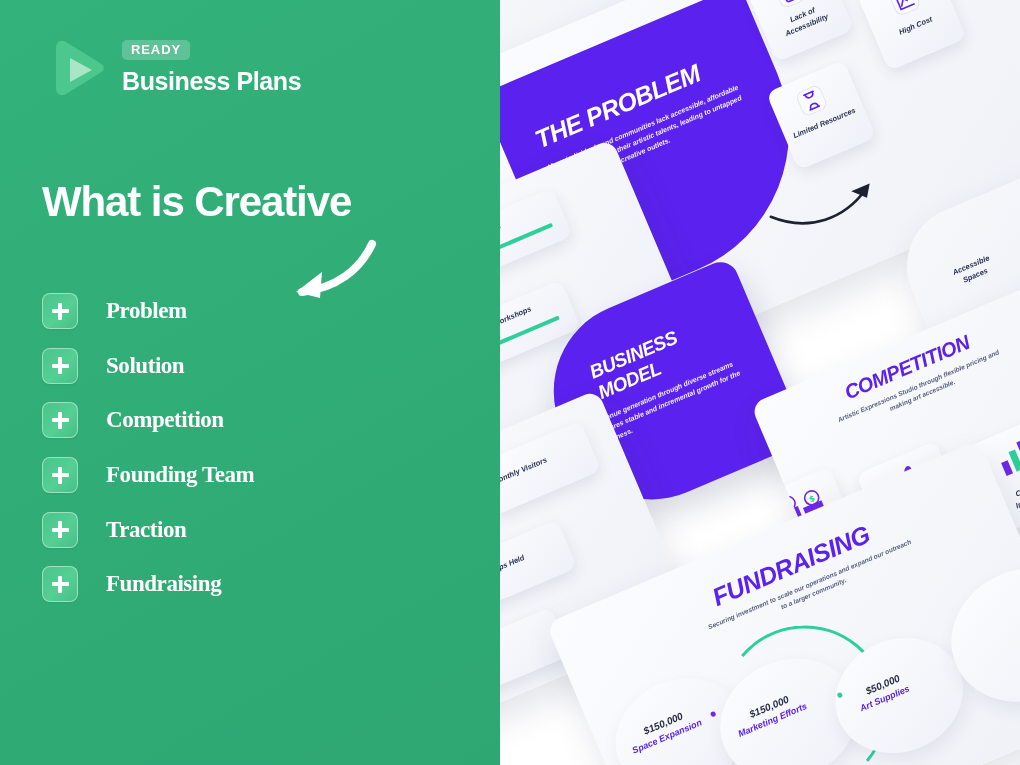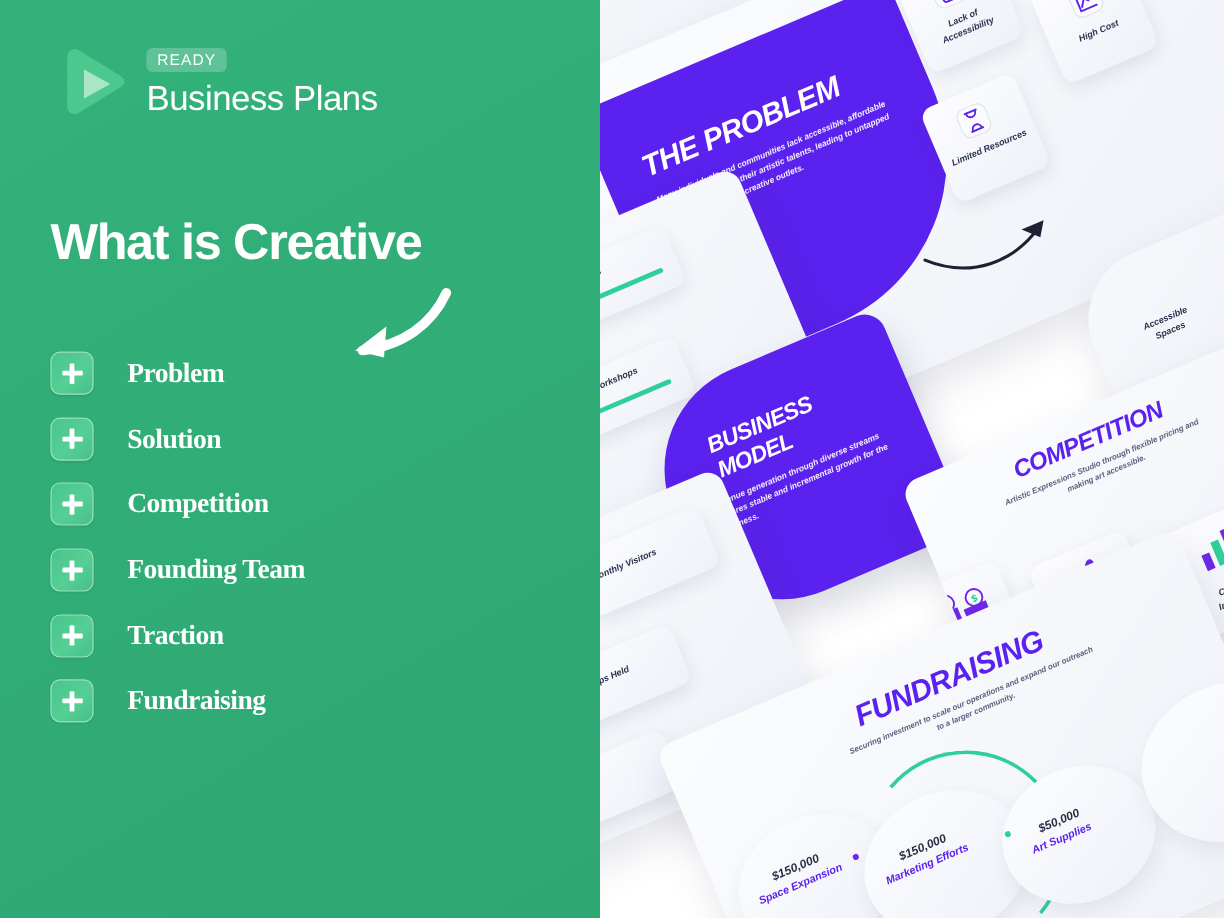--- a/index.html
+++ b/index.html
@@ -8,23 +8,23 @@
 
   
   .left-panel{position:absolute;left:0;top:0;width:500px;height:765px;
     background:linear-gradient(150deg,#33b27c 0%,#31ad77 45%,#2ea773 100%);overflow:hidden;}
 
   .brand{position:absolute;left:44px;top:36px;width:300px;height:82px;}
   .logo-mark{position:absolute;left:0;top:0;width:64px;height:64px;}
   .logo-mark svg{display:block;}
   .brand-text{position:absolute;left:78px;top:4px;}
   .ready-badge{display:inline-block;background:rgba(255,255,255,0.22);color:#ffffff;
-    font-size:13px;font-weight:400;letter-spacing:0.9px;padding:3px 9px 4px;border-radius:5px;
+    font-size:13px;font-weight:700;letter-spacing:0.9px;padding:3px 9px 4px;border-radius:5px;
     line-height:1;}
-  .brand-title{margin-top:8px;color:#ffffff;font-size:29px;font-weight:400;letter-spacing:-0.4px;
+  .brand-title{margin-top:8px;color:#ffffff;font-size:25px;font-weight:700;letter-spacing:-0.4px;
     line-height:1.1;text-align:center;}
 
   .headline{position:absolute;left:42px;top:180px;color:#ffffff;font-size:42px;font-weight:700;
     letter-spacing:-1.1px;line-height:1.05;white-space:nowrap;}
 
   .arrow{position:absolute;left:280px;top:236px;width:100px;height:70px;}
 
   .feature-list{position:absolute;left:42px;top:284px;width:430px;font-family:Liberation Serif, serif;}
   .feature-row{position:relative;height:54.6px;display:flex;align-items:center;}
   .plus-box{width:34px;height:34px;border-radius:8px;flex:0 0 34px;

